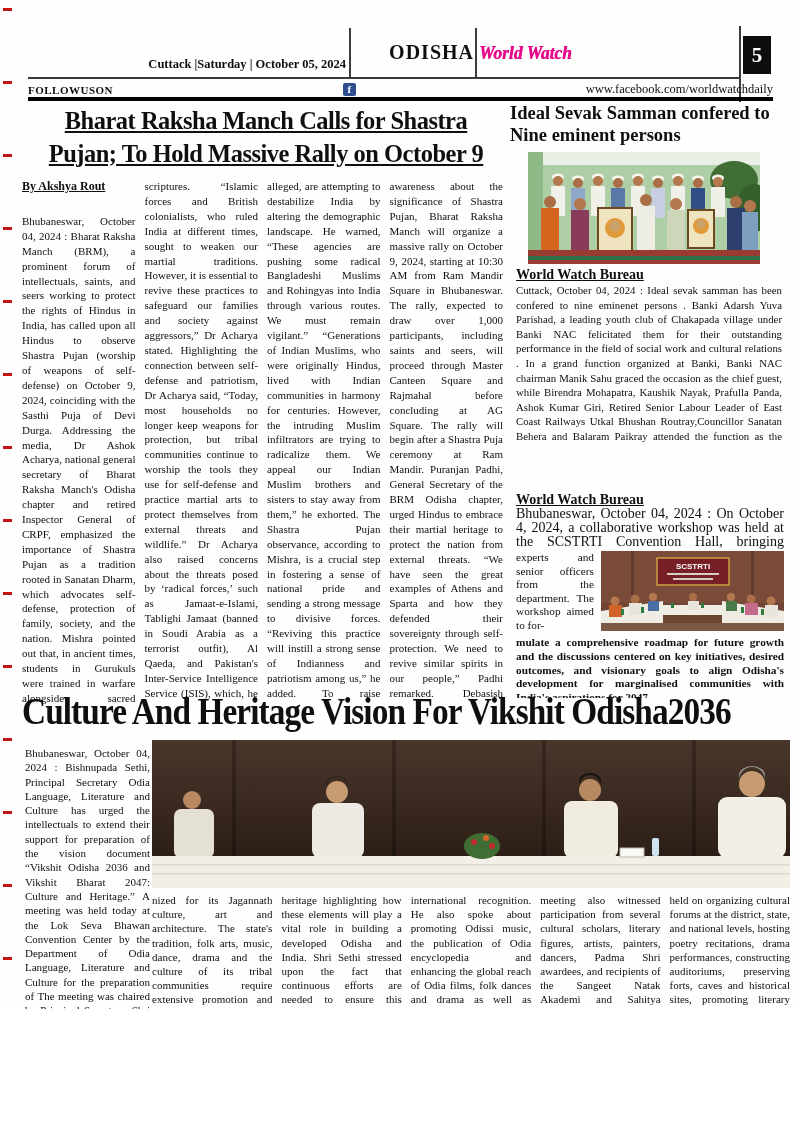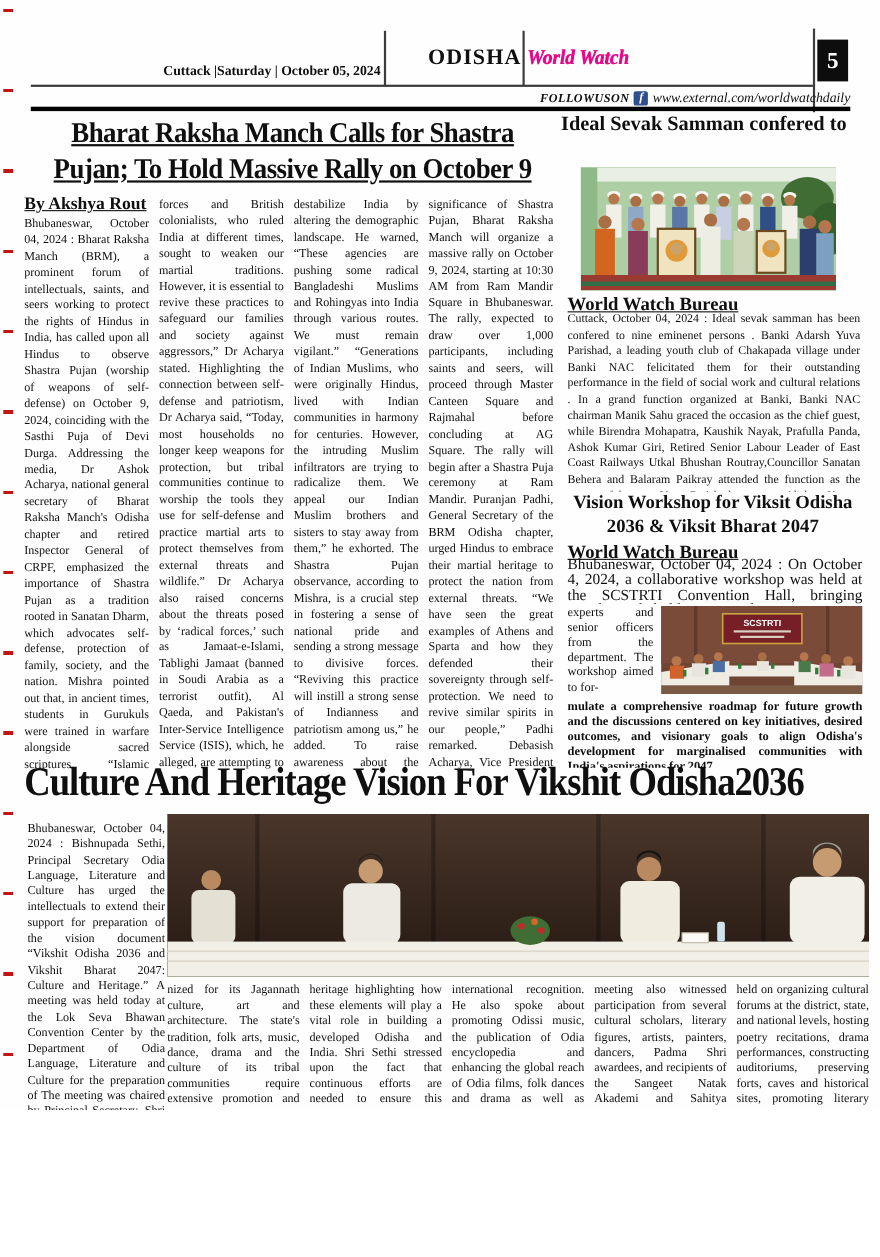--- a/index.html
+++ b/index.html
@@ -11,37 +11,37 @@
   
   .dateline{left:136px;top:57px;width:210px;text-align:right;font-weight:bold;font-size:12.5px;white-space:nowrap;}
   .vline{width:2px;background:#3c3c3c;}
   .region{left:352px;top:41px;width:122px;text-align:right;font-weight:bold;font-size:20px;letter-spacing:1px;}
   .logo{left:479px;top:42px;width:100px;text-align:center;font-style:italic;font-weight:bold;
         font-size:19px;color:#e60a8a;white-space:nowrap;transform:scaleX(.92);transform-origin:left;
         text-shadow:0.6px 0 #e60a8a;}
   .pagebox{left:743px;top:36px;width:28px;height:38px;background:#0d0d0d;color:#fff;
         font-weight:bold;font-size:21px;display:flex;align-items:center;justify-content:center;}
   .rule-thin{left:28px;top:77px;width:711px;height:2px;background:#3a3a3a;}
-  .follow-row{left:28px;top:82px;width:745px;display:flex;justify-content:flex-end;align-items:center;gap:4px;font-style:italic;}
+  .follow-row{left:28px;top:82px;width:745px;display:flex;justify-content:space-between;align-items:center;gap:4px;}
   .follow-label{font-weight:bold;font-size:11px;letter-spacing:.5px;}
   .fb-icon{width:13px;height:13px;background:#2f4e8f;border-radius:2px;color:#fff;
         font-weight:bold;font-size:11px;line-height:13px;text-align:center;}
   .fb-url{font-size:12.5px;}
   .rule-thick{left:28px;top:97px;width:745px;height:3.5px;background:#000;}
   
   .hl-main{left:22px;top:104px;width:488px;font-weight:bold;text-align:center;line-height:33px;text-decoration:underline;}
   .hl-main div{font-size:26px;letter-spacing:-0.5px;white-space:nowrap;transform:scaleX(.94);transform-origin:center;}
-  .byline{font-weight:bold;text-decoration:underline;font-size:16px;margin-bottom:2px;}
+  .byline{font-weight:bold;text-decoration:underline;font-size:12px;margin-bottom:20px;}
   .body-main{left:22px;top:179px;width:481px;height:527px;overflow:hidden;
         column-count:4;column-gap:9px;column-fill:auto;
         font-size:11px;line-height:14.9px;text-align:justify;}
   
   .hl-samman{left:510px;top:102px;width:276px;text-align:left;font-weight:bold;font-size:18.5px;line-height:22px;}
   .photo-frame{overflow:hidden;background:#9db890;}
-  .bureau{font-weight:bold;text-decoration:underline;font-size:17px;}
+  .bureau{font-weight:bold;text-decoration:underline;font-size:14px;}
   .body-samman{left:516px;top:283px;width:266px;height:164px;overflow:hidden;
         font-size:10.8px;line-height:14.6px;text-align:justify;}
   
   .hl-workshop{left:512px;top:446px;width:272px;text-align:center;font-weight:bold;font-size:17px;line-height:22px;}
   .body-lead{left:516px;top:507px;width:268px;height:42px;overflow:hidden;
         font-size:14px;line-height:13.8px;text-align:justify;}
   .wrap-zone{left:516px;top:551px;width:268px;height:82px;}
   .wrap-text{position:absolute;left:0;top:0;width:78px;height:82px;overflow:hidden;
         font-size:11.3px;line-height:13.6px;text-align:justify;}
   .workshop-photo{position:absolute;right:0;top:0;width:183px;height:80px;}
@@ -68,35 +68,36 @@
   <div class="abs vline" style="left:349px;top:28px;height:50px;"></div>
   <div class="abs region">ODISHA</div>
   <div class="abs vline" style="left:475px;top:28px;height:50px;"></div>
   <div class="abs logo">World Watch</div>
   <div class="abs vline" style="left:739px;top:26px;height:76px;"></div>
   <div class="abs pagebox">5</div>
   <div class="abs rule-thin"></div>
   <div class="abs follow-row">
     <span class="follow-label">FOLLOWUSON</span>
     <span class="fb-icon">f</span>
-    <span class="fb-url">www.external.com/worldwatchdaily</span>
+    <span class="fb-url">www.facebook.com/worldwatchdaily</span>
   </div>
   <div class="abs rule-thick"></div>
 
   <div class="abs hl-main">
     <div>Bharat Raksha Manch Calls for Shastra</div>
     <div>Pujan; To Hold Massive Rally on October 9</div>
   </div>
   <div class="abs body-main">
     <div class="byline">By Akshya Rout</div>
     <div>Bhubaneswar, October 04, 2024 : Bharat Raksha Manch (BRM), a prominent forum of intellectuals, saints, and seers working to protect the rights of Hindus in India, has called upon all Hindus to observe Shastra Pujan (worship of weapons of self-defense) on October 9, 2024, coinciding with the Sasthi Puja of Devi Durga. Addressing the media, Dr Ashok Acharya, national general secretary of Bharat Raksha Manch's Odisha chapter and retired Inspector General of CRPF, emphasized the importance of Shastra Pujan as a tradition rooted in Sanatan Dharm, which advocates self-defense, protection of family, society, and the nation. Mishra pointed out that, in ancient times, students in Gurukuls were trained in warfare alongside sacred scriptures. “Islamic forces and British colonialists, who ruled India at different times, sought to weaken our martial traditions. However, it is essential to revive these practices to safeguard our families and society against aggressors,” Dr Acharya stated. Highlighting the connection between self-defense and patriotism, Dr Acharya said, “Today, most households no longer keep weapons for protection, but tribal communities continue to worship the tools they use for self-defense and practice martial arts to protect themselves from external threats and wildlife.” Dr Acharya also raised concerns about the threats posed by ‘radical forces,’ such as Jamaat-e-Islami, Tablighi Jamaat (banned in Soudi Arabia as a terrorist outfit), Al Qaeda, and Pakistan's Inter-Service Intelligence Service (ISIS), which, he alleged, are attempting to destabilize India by altering the demographic landscape. He warned, “These agencies are pushing some radical Bangladeshi Muslims and Rohingyas into India through various routes. We must remain vigilant.” “Generations of Indian Muslims, who were originally Hindus, lived with Indian communities in harmony for centuries. However, the intruding Muslim infiltrators are trying to radicalize them. We appeal our Indian Muslim brothers and sisters to stay away from them,” he exhorted. The Shastra Pujan observance, according to Mishra, is a crucial step in fostering a sense of national pride and sending a strong message to divisive forces. “Reviving this practice will instill a strong sense of Indianness and patriotism among us,” he added. To raise awareness about the significance of Shastra Pujan, Bharat Raksha Manch will organize a massive rally on October 9, 2024, starting at 10:30 AM from Ram Mandir Square in Bhubaneswar. The rally, expected to draw over 1,000 participants, including saints and seers, will proceed through Master Canteen Square and Rajmahal before concluding at AG Square. The rally will begin after a Shastra Puja ceremony at Ram Mandir. Puranjan Padhi, General Secretary of the BRM Odisha chapter, urged Hindus to embrace their martial heritage to protect the nation from external threats. “We have seen the great examples of Athens and Sparta and how they defended their sovereignty through self-protection. We need to revive similar spirits in our people,” Padhi remarked. Debasish Acharya, Vice President of BRM Bhubaneswar, spoke about the long-standing tradition of weapon worship by the Paikas and other Kshatriya clans. “Shastra Pujan has a glorious history, and it is crucial that we continue this practice for the safety and unity of our community,” Das said. Sudam Satapathy, President of BRM's legal cell, also emphasized the bravery of the Paikas and Kshatriyas, who fiercely resisted invasions from Muslim rulers, the Marathas, and the British. “These communities have preserved the tradition of Shastra Pujan with great enthusiasm and must be recognized for their contributions to India's defense,” he concluded.</div>
   </div>
 
   <div class="abs hl-samman">
     <div>Ideal Sevak Samman confered to</div>
+    <div>Nine eminent persons</div>
   </div>
   <div class="abs photo-frame" style="left:528px;top:152px;width:232px;height:112px;">
     <svg width="232" height="112" viewBox="0 0 232 112">
       <rect width="232" height="112" fill="#aecfa6"></rect>
       <rect width="232" height="13" fill="#e9efe4"></rect>
       <rect x="0" y="0" width="15" height="112" fill="#8fba88"></rect>
       <ellipse cx="206" cy="28" rx="24" ry="19" fill="#3f6d33"></ellipse>
       <ellipse cx="226" cy="56" rx="18" ry="24" fill="#35602c"></ellipse>
       <g>
 
@@ -182,24 +183,20 @@
         <circle cx="173" cy="74" r="8" fill="#e09a3a"></circle>
           <circle cx="173" cy="72" r="4.5" fill="#caa36b"></circle>
       </g>
       <rect x="0" y="98" width="232" height="14" fill="#9a3b31"></rect>
       <rect x="0" y="104" width="232" height="4" fill="#2f6e46"></rect>
     </svg>
   </div>
   <div class="abs bureau" style="left:516px;top:267px;">World Watch Bureau</div>
   <div class="abs body-samman">Cuttack, October 04, 2024 :  Ideal sevak samman has been confered to nine eminenet persons . Banki Adarsh Yuva Parishad, a leading youth club of Chakapada village under Banki NAC felicitated them for their outstanding performance in the field of social work and cultural relations .  In a grand function organized at Banki, Banki NAC chairman Manik Sahu graced the occasion as the chief guest, while Birendra Mohapatra, Kaushik Nayak, Prafulla Panda, Ashok Kumar Giri, Retired Senior Labour Leader of East Coast Railways Utkal Bhushan Routray,Councillor Sanatan Behera and Balaram Paikray attended the function as the guests of honour.  Yuva Parishad convener Akshay Kumar Samal conducted the meeting. At the end ,  Lalatendu Panda proposed  the vote of thanks.</div>
 
-  <div class="abs hl-workshop">
-    <div>Vision Workshop for Viksit Odisha</div>
-    <div>2036 &amp; Viksit Bharat  2047</div>
-  </div>
   <div class="abs bureau" style="left:516px;top:492px;">World Watch Bureau</div>
   <div class="abs body-lead">Bhubaneswar, October 04, 2024 : On October 4, 2024, a collaborative workshop was held at the SCSTRTI Convention Hall, bringing together stakeholders, sectoral</div>
   <div class="abs wrap-zone">
     <div class="wrap-text">experts and senior officers from the department. The workshop aimed to for-</div>
     <svg class="workshop-photo" viewBox="0 0 183 80">
       <rect width="183" height="80" fill="#6e4433"></rect>
       <rect width="183" height="52" fill="#7a4b38"></rect>
       <rect x="30" y="0" width="3" height="52" fill="#5e3a2c"></rect>
         <rect x="150" y="0" width="3" height="52" fill="#5e3a2c"></rect>
       <g>

